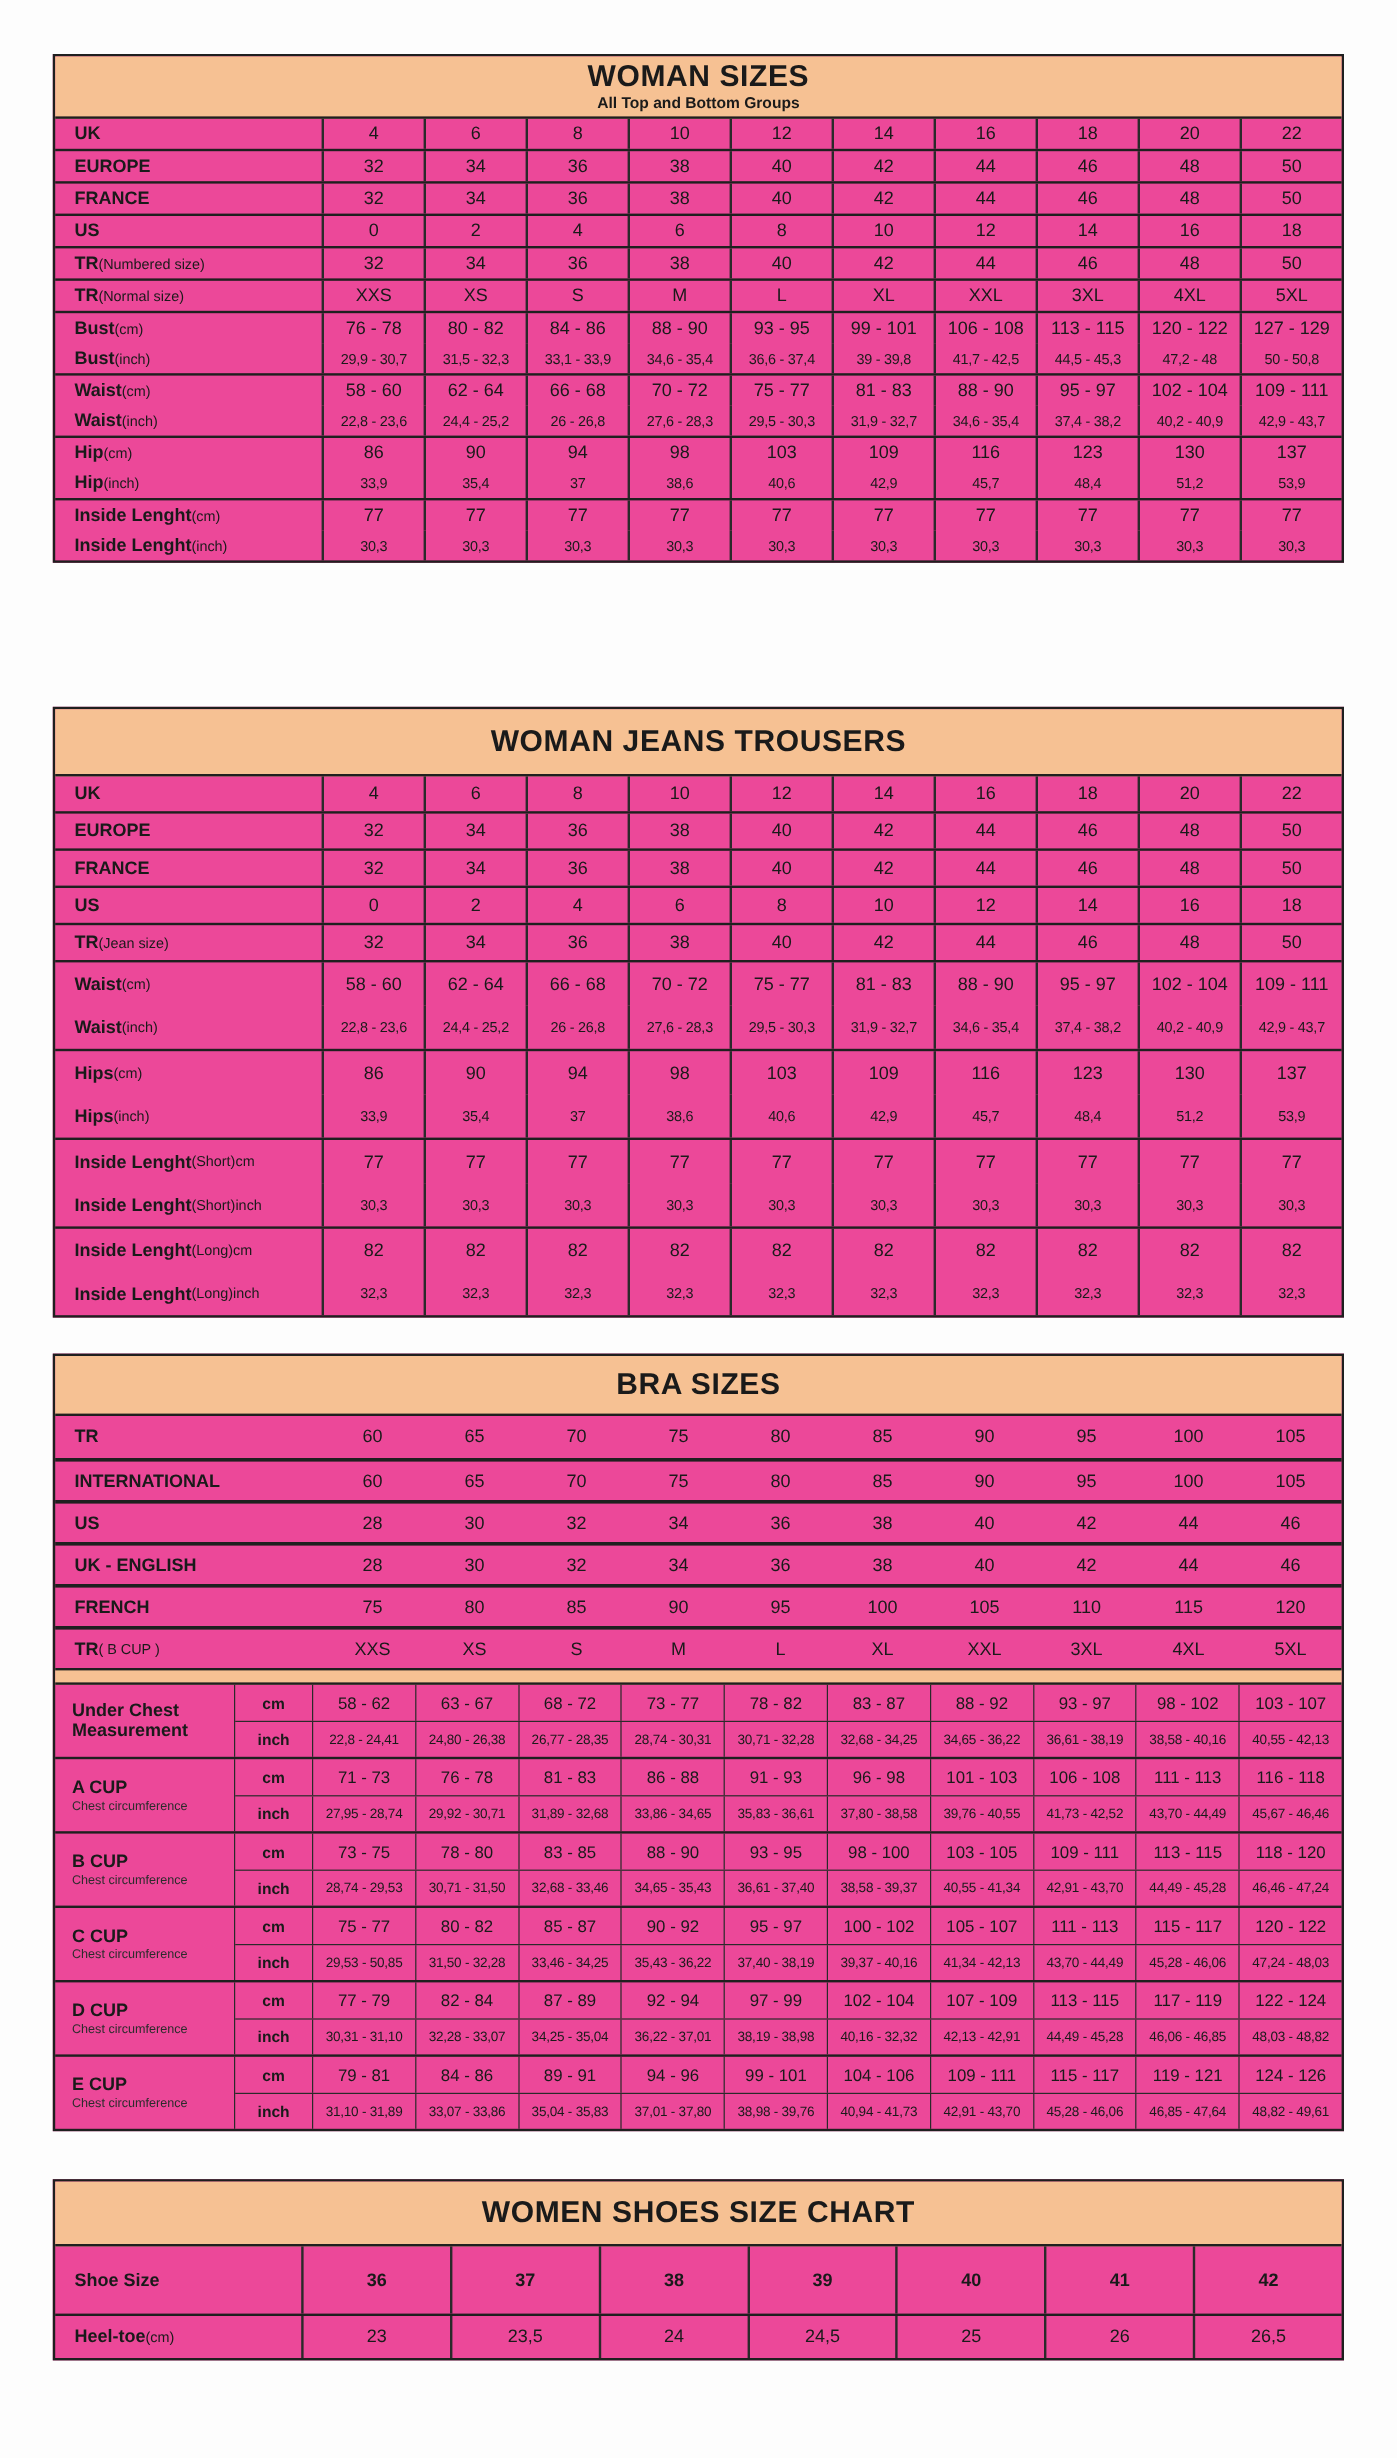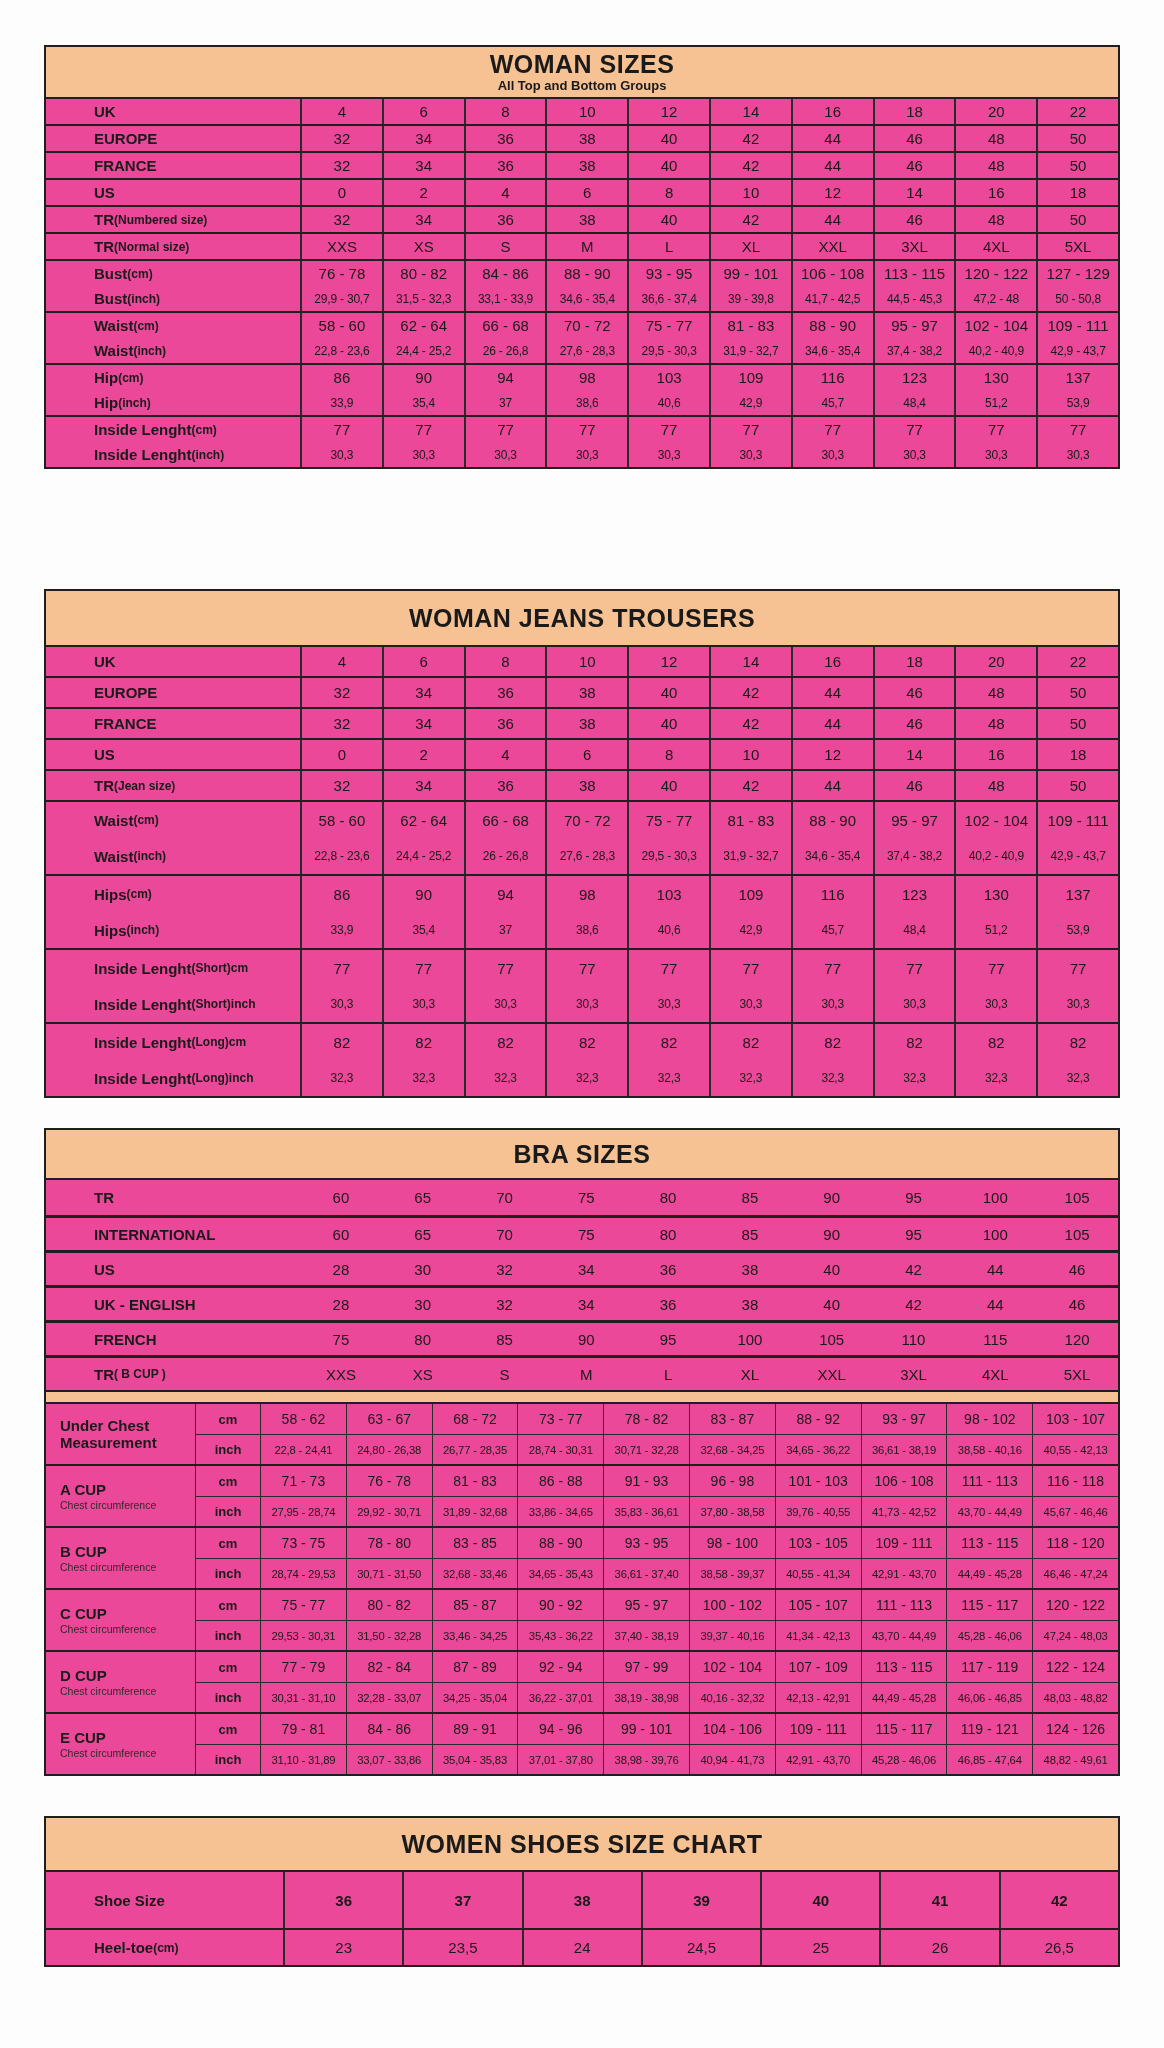--- a/index.html
+++ b/index.html
@@ -14,32 +14,32 @@
   #t4 { margin-top:40px; }
 
   .band { background:#F6C193; border-bottom:2.5px solid #1f1f1f;
           display:flex; flex-direction:column; justify-content:center; align-items:center; }
   #t1 .band { height:52px; } #t2 .band { height:56px; } #t3 .band { height:50px; } #t4 .band { height:54px; }
   .band-title { font-size:25px; font-weight:700; letter-spacing:.5px; line-height:1.05; }
   .band-subtitle { font-size:13px; font-weight:700; margin-top:1px; }
 
   .t-group + .t-group { border-top:2.5px solid #1f1f1f; }
 
-  .t-row { display:grid; align-items:stretch;padding-left:32px; }
+  .t-row { display:grid; align-items:stretch; }
   .cols10 { grid-template-columns:222px repeat(10,1fr); }
   .cols7  { grid-template-columns:205px repeat(7,1fr); }
 
   #t1 .t-row { height:25px; }
   #t2 .single .t-row { height:29px; }
   #t2 .pair .t-row { height:36px; }
 
   .cell { display:flex; align-items:center; justify-content:center; overflow:hidden; }
   .t-row .cell + .cell { border-left:2px solid #2a2a2a; }
   .cell.label { justify-content:flex-start; padding-left:16px; font-weight:700; font-size:15px; white-space:nowrap; }
-  .lp { font-size:12px; font-weight:700; }
+  .lp { font-size:12px; font-weight:400; }
   .cell.val { font-size:15px; }
   .cell.val.sm { font-size:12px; letter-spacing:-0.2px; }
 
   
   #bra-top .t-row { height:35px; }
   #bra-top .t-row + .t-row { border-top:3px solid #1f1f1f; }
   #bra-top .cell + .cell { border-left:none; }
 
   .strip { height:14px; background:#F6C193; border-top:2.5px solid #1f1f1f; border-bottom:2.5px solid #1f1f1f; }
 
@@ -675,21 +675,21 @@
               <div class="cell val">90 - 92</div>
               <div class="cell val">95 - 97</div>
               <div class="cell val">100 - 102</div>
               <div class="cell val">105 - 107</div>
               <div class="cell val">111 - 113</div>
               <div class="cell val">115 - 117</div>
               <div class="cell val">120 - 122</div>
             </div>
             <div class="bra-row">
               <div class="cell unit">inch</div>
-              <div class="cell val sm2">29,53 - 30,31</div>
+              <div class="cell val sm2">29,53 - 50,85</div>
               <div class="cell val sm2">31,50 - 32,28</div>
               <div class="cell val sm2">33,46 - 34,25</div>
               <div class="cell val sm2">35,43 - 36,22</div>
               <div class="cell val sm2">37,40 - 38,19</div>
               <div class="cell val sm2">39,37 - 40,16</div>
               <div class="cell val sm2">41,34 - 42,13</div>
               <div class="cell val sm2">43,70 - 44,49</div>
               <div class="cell val sm2">45,28 - 46,06</div>
               <div class="cell val sm2">47,24 - 48,03</div>
             </div>

